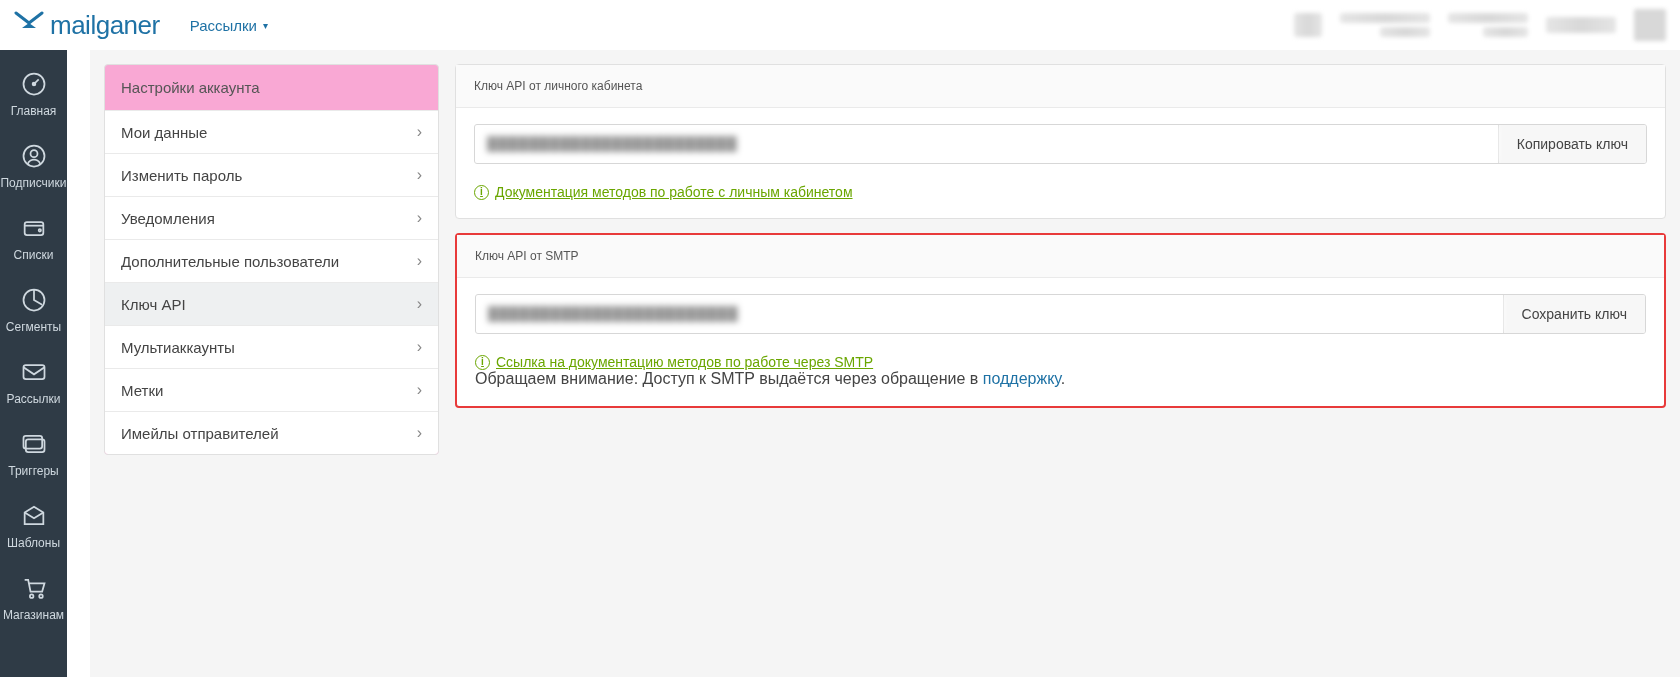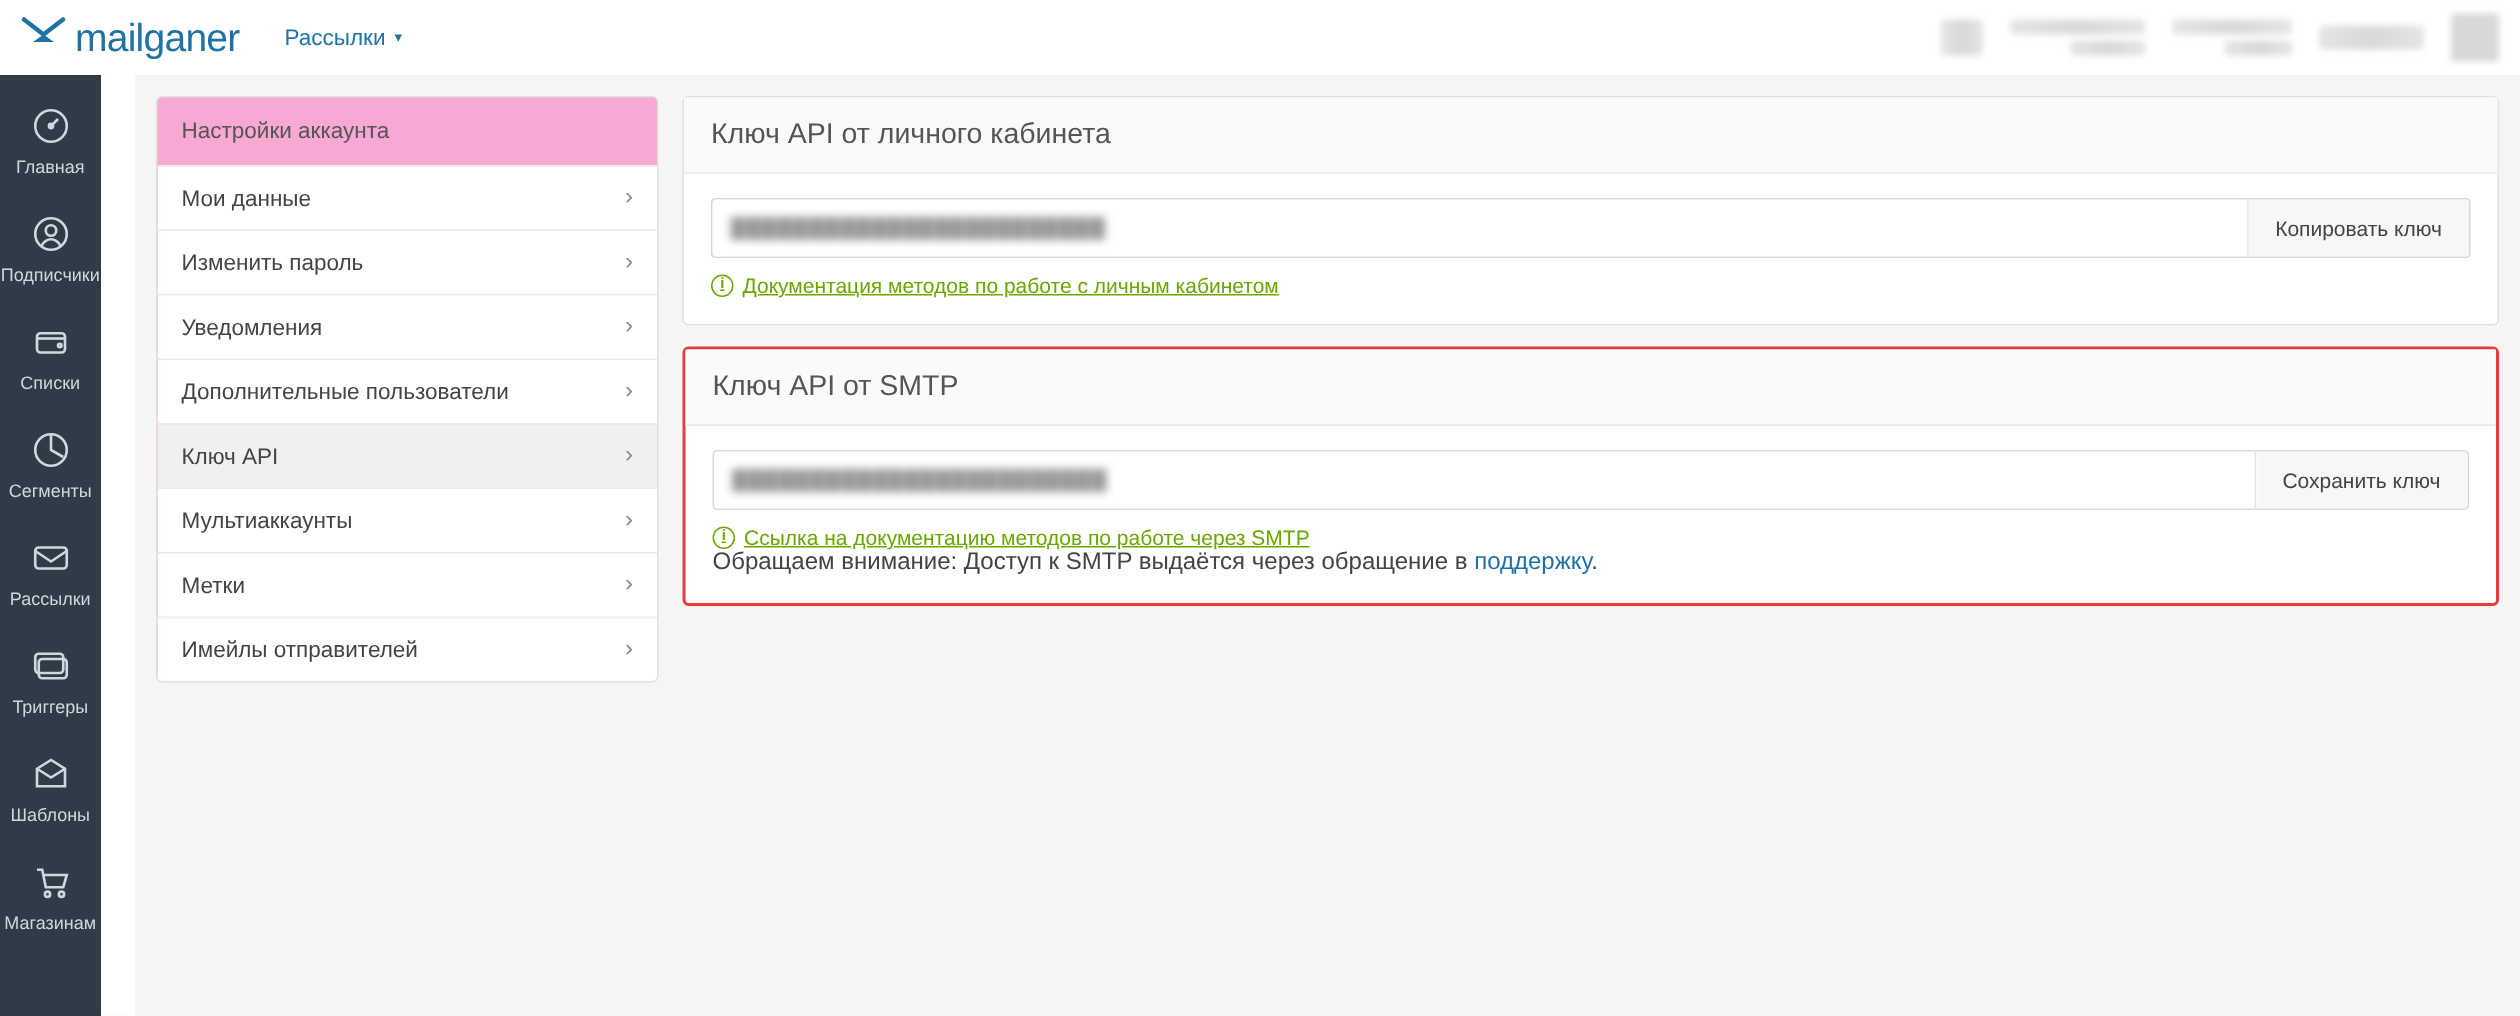--- a/index.html
+++ b/index.html
@@ -94,33 +94,33 @@
   
   .content-col { flex: 1; display: flex; flex-direction: column; gap: 14px; }
   .card {
     background: #fff;
     border: 1px solid #e0e0e0;
     border-radius: 4px;
   }
   .card.highlight { border: 2px solid #e83a3a; }
   .card-header {
     padding: 14px 18px;
-    font-size: 19px;
+    font-size: 12px;
     color: #555;
     border-bottom: 1px solid #eaeaea;
     background: #fafafa;
   }
   .card-body { padding: 16px 18px 18px; }
   .key-row {
     display: flex;
     border: 1px solid #d7d7d7;
     border-radius: 3px;
     height: 40px;
     overflow: hidden;
-    margin-bottom: 10px;
+    margin-bottom: 20px;
   }
   .key-input {
     flex: 1;
     border: none;
     padding: 0 12px;
     font-size: 14px;
     color: #999;
     outline: none;
     background: #fff;
     filter: blur(3px);

